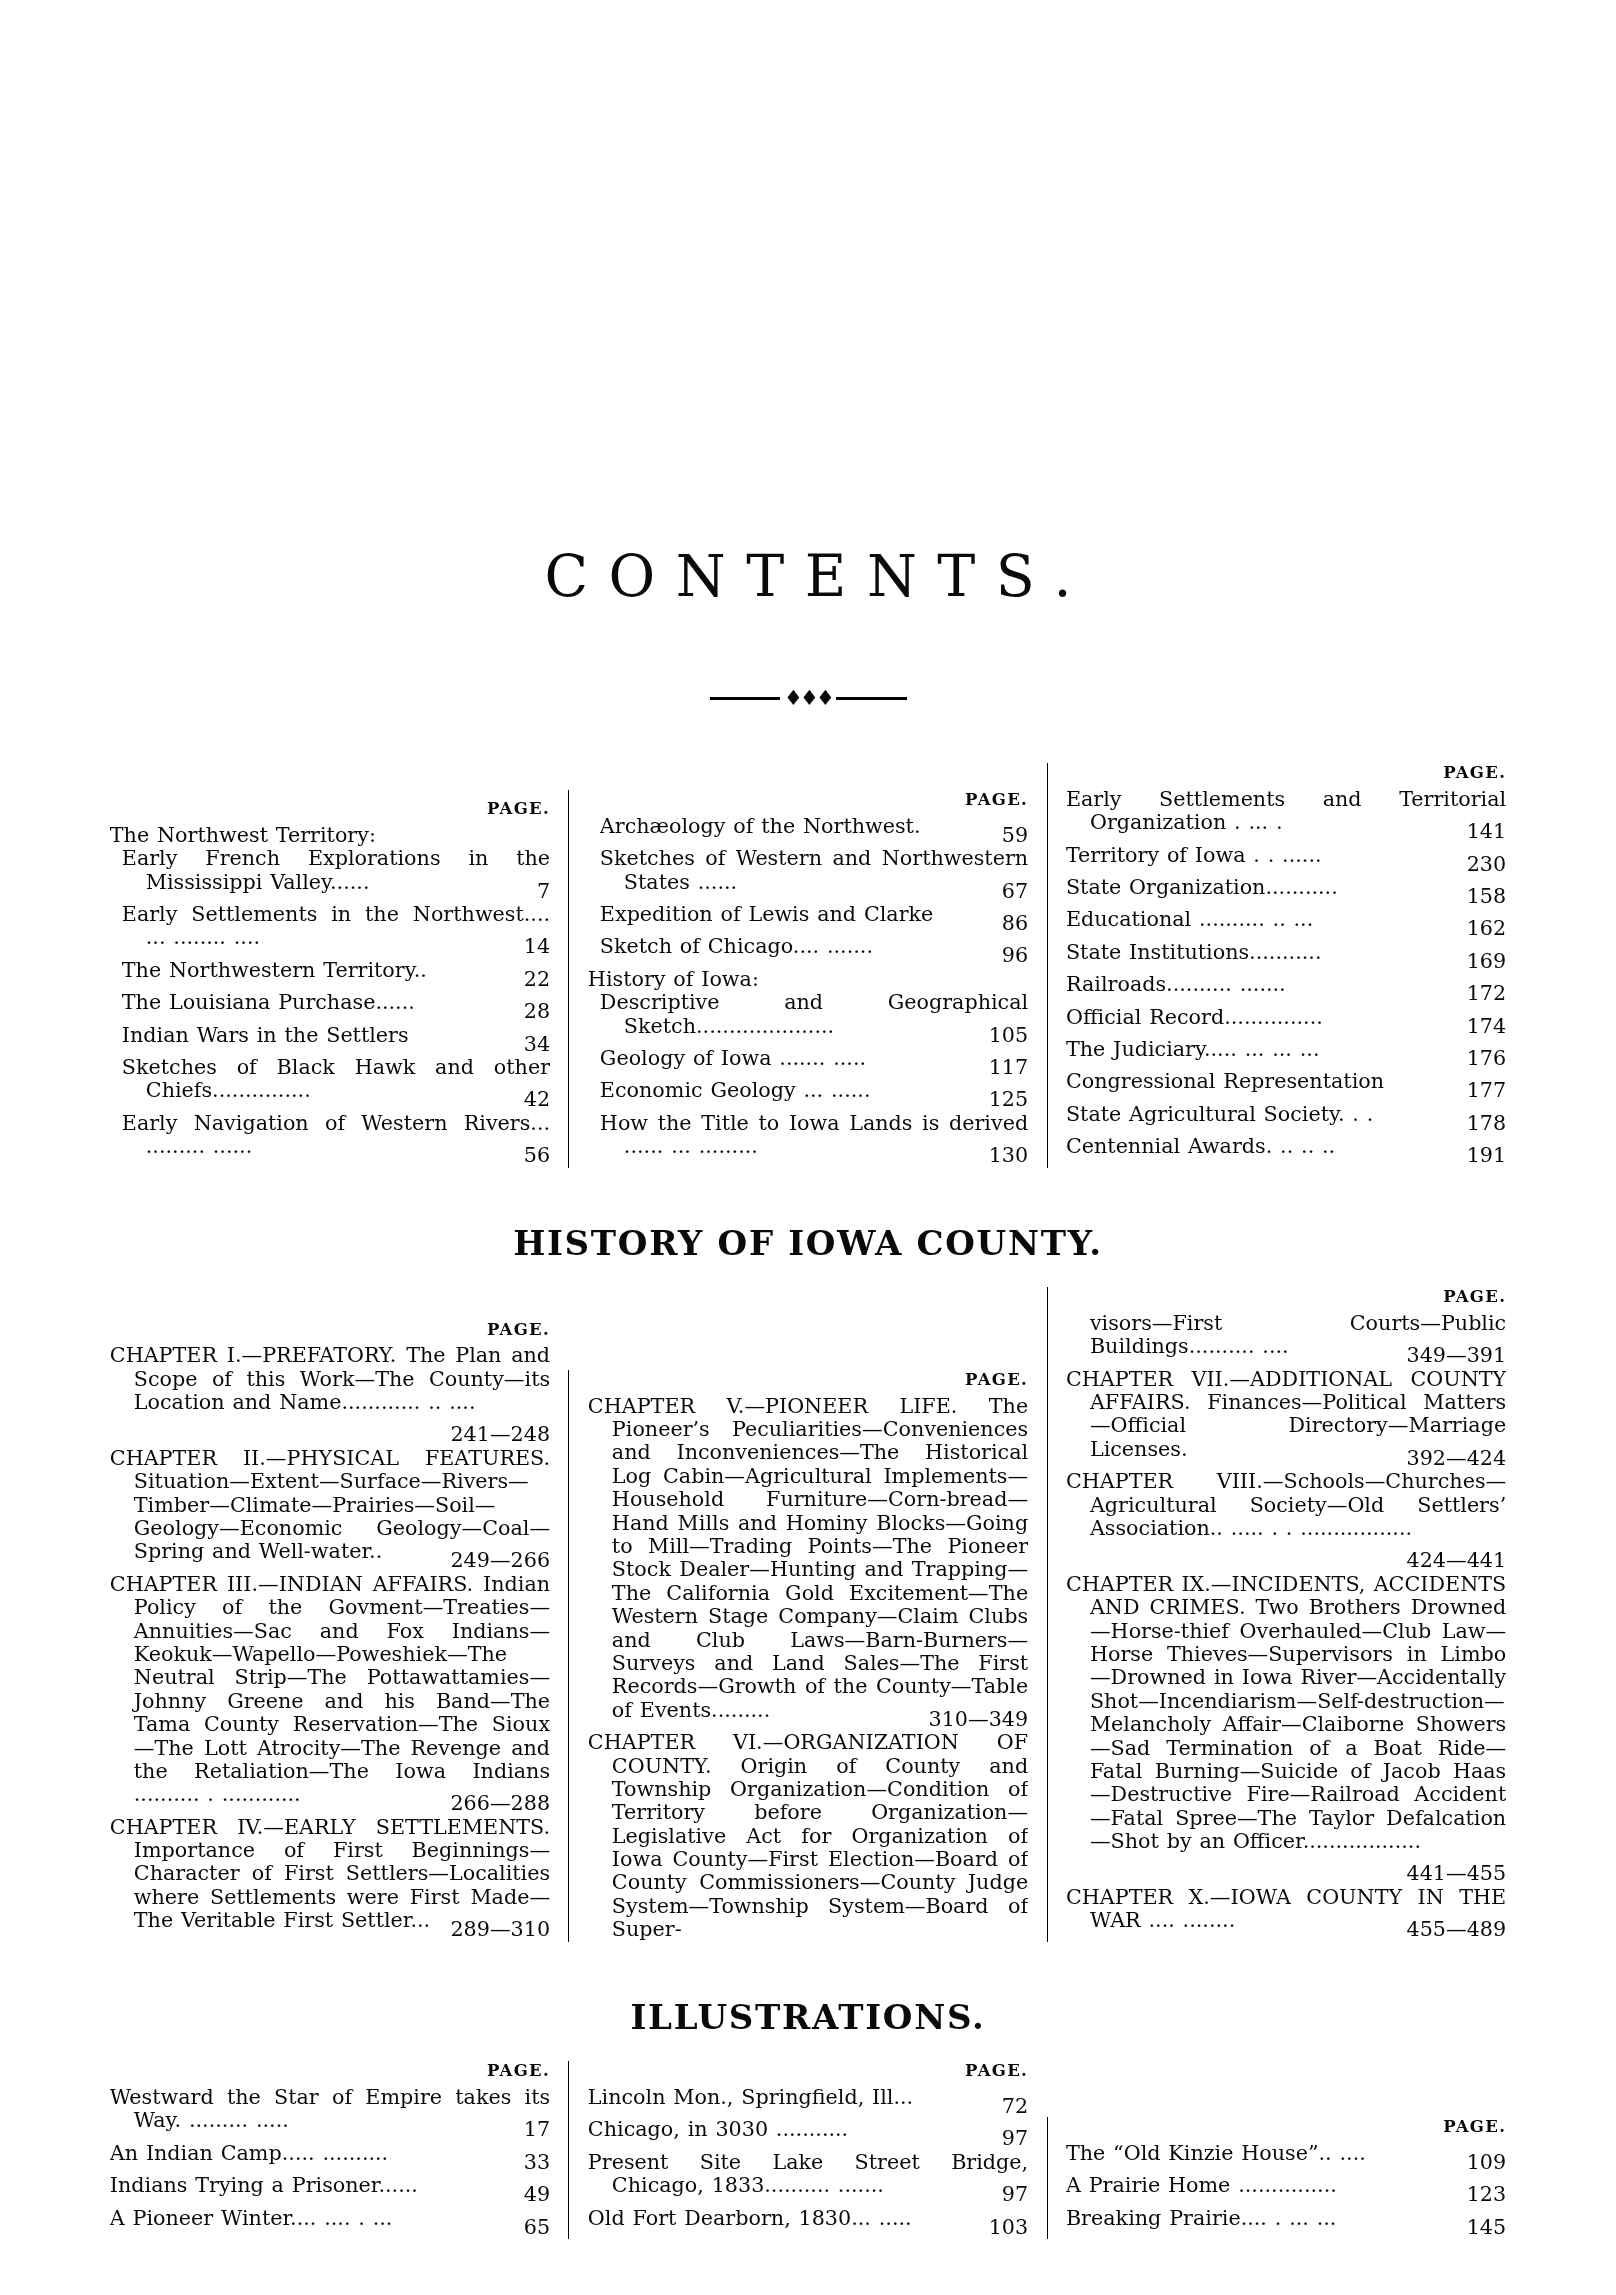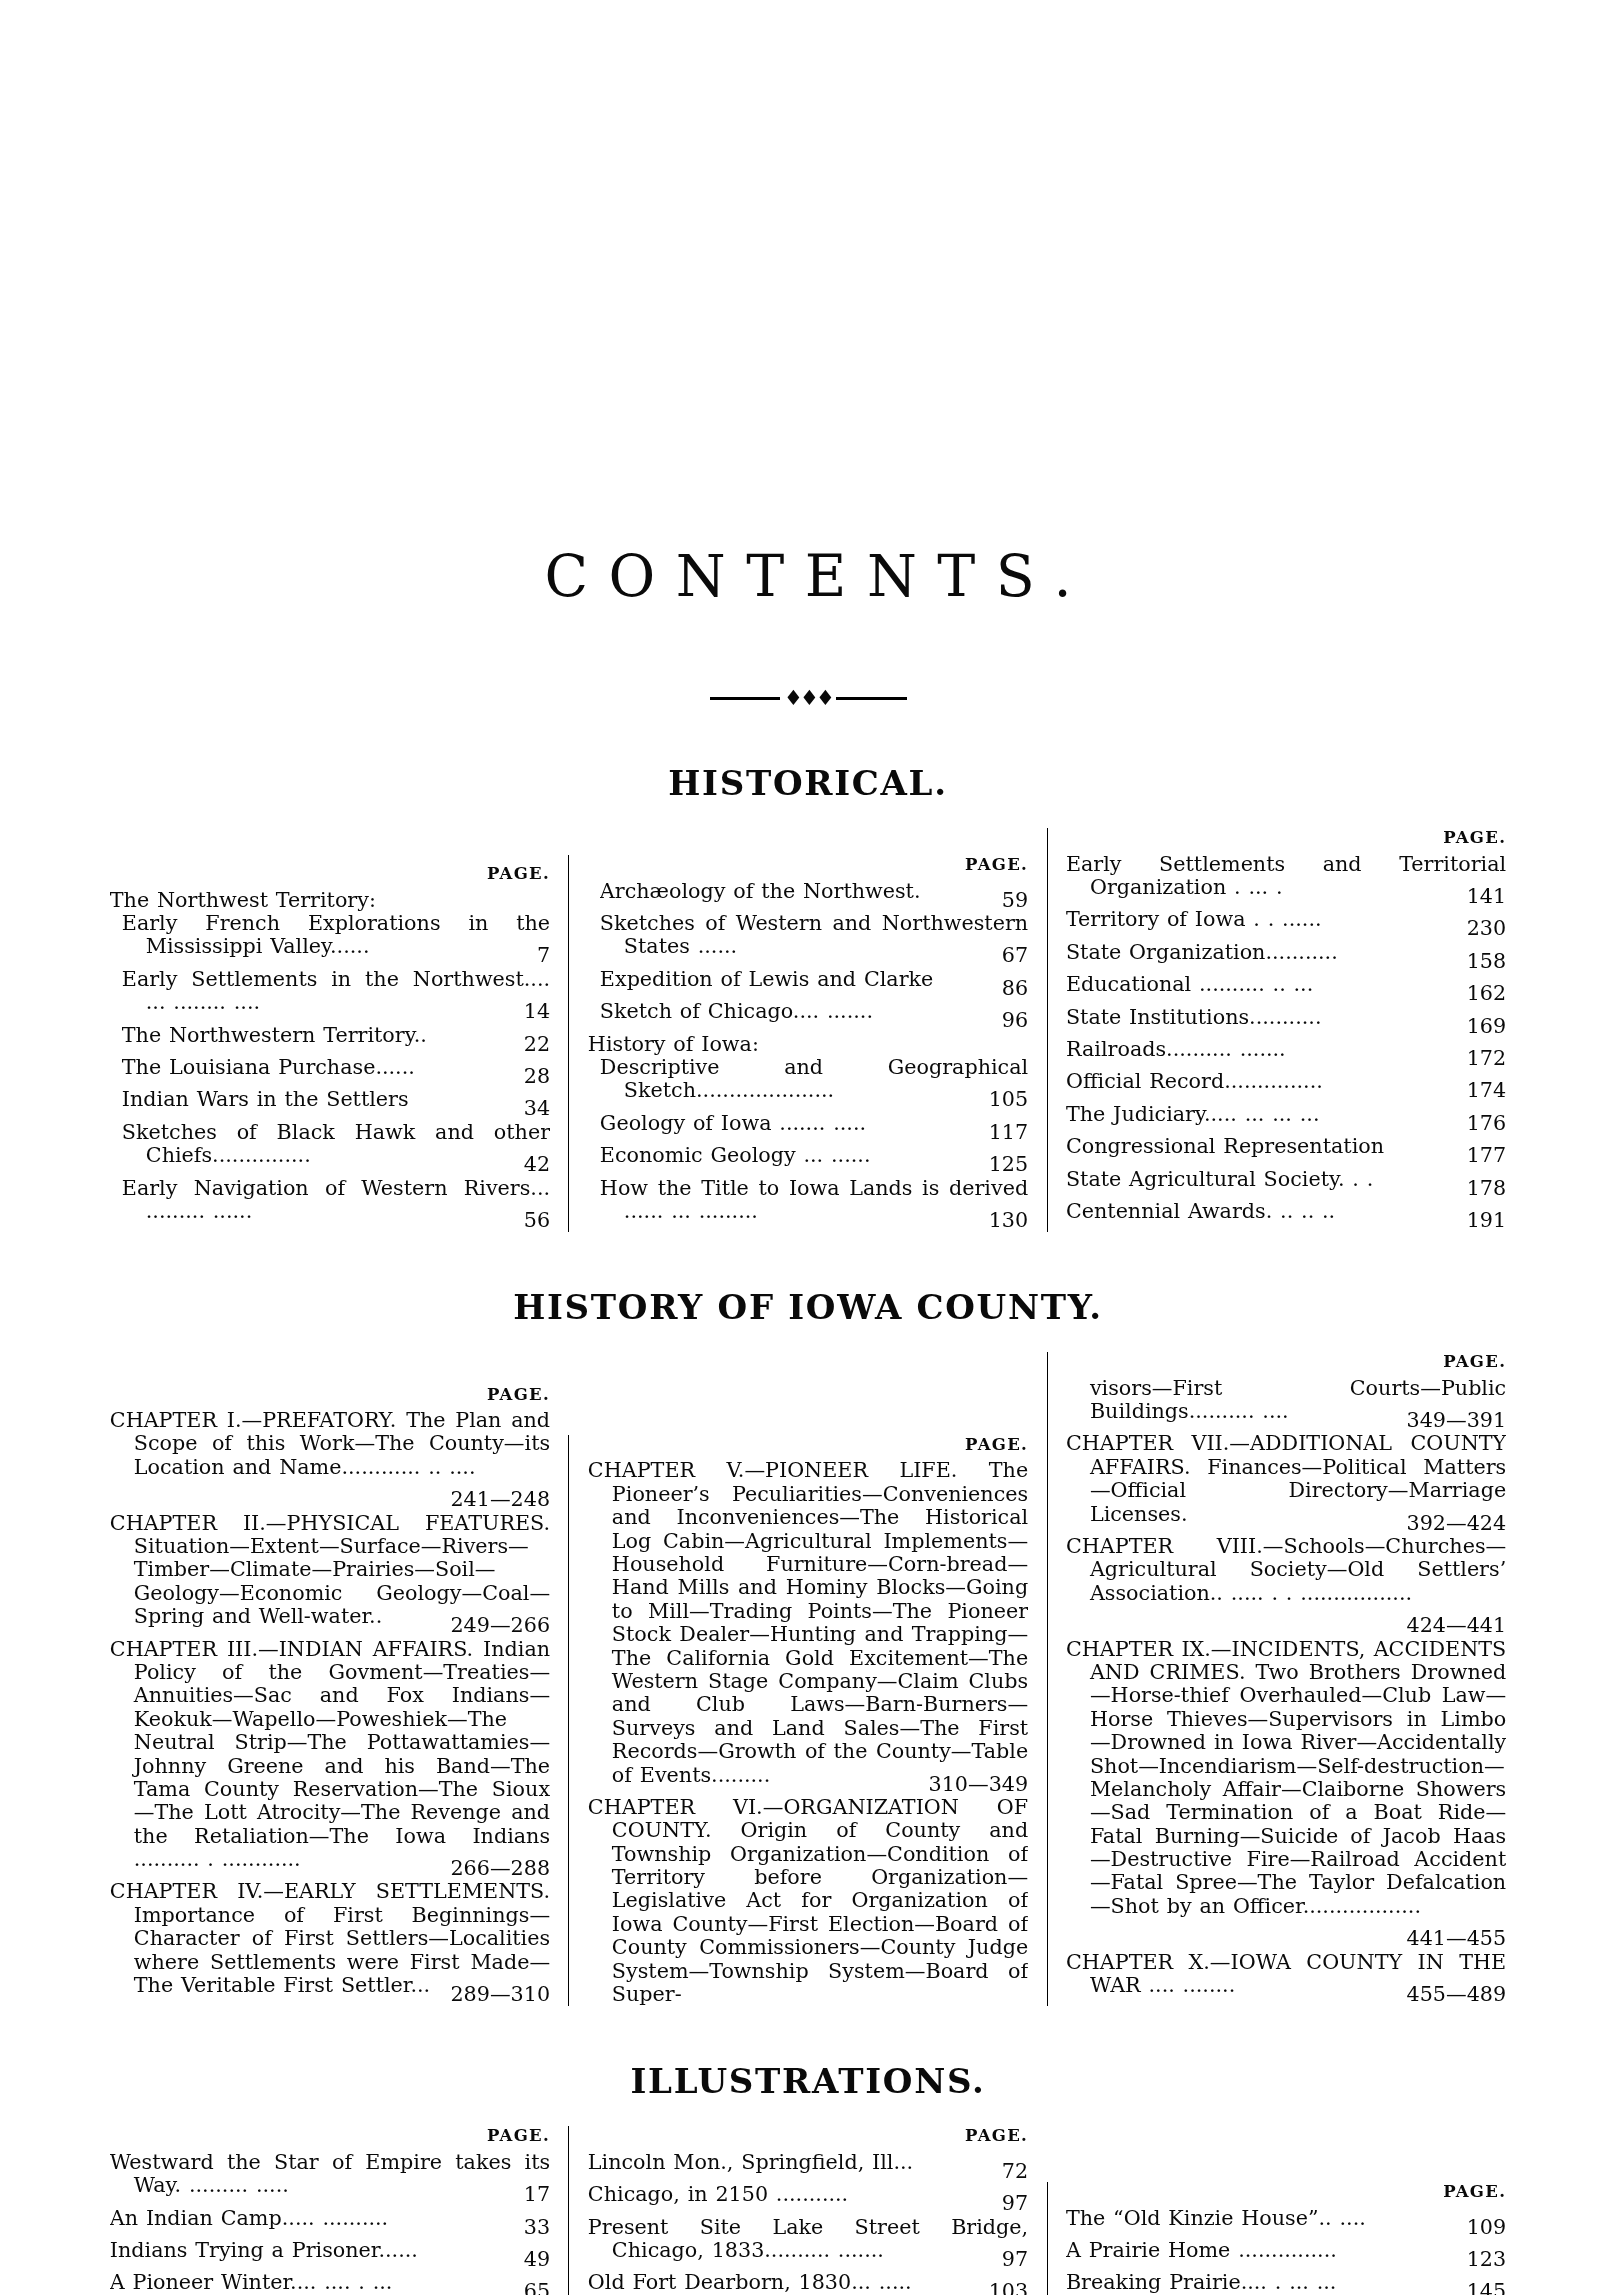--- a/index.html
+++ b/index.html
@@ -76,21 +76,20 @@
   <h1 class="contents-title">CONTENTS.</h1>
 
   <div class="divider">
     <span class="rule"></span>
     <span class="diamonds">♦♦♦</span>
     <span class="rule"></span>
   </div>
 
   <div id="sections">
       <section class="toc-section">
-        <h2 class="section-title">HISTORICAL.</h2>
         <div class="cols">
           <div class="col">
             <div class="page-label">PAGE.</div>
             <div class="entry heading"><span class="txt">The Northwest Territory:</span></div>
             <div class="entry sub"><span class="txt">Early French Explorations in the Mississippi Valley......</span><span class="pg">7</span></div>
             <div class="entry sub"><span class="txt">Early Settlements in the Northwest.... ... ........ ....</span><span class="pg">14</span></div>
             <div class="entry sub"><span class="txt">The Northwestern Territory..</span><span class="pg">22</span></div>
             <div class="entry sub"><span class="txt">The Louisiana Purchase......</span><span class="pg">28</span></div>
             <div class="entry sub"><span class="txt">Indian Wars in the Settlers</span><span class="pg">34</span></div>
             <div class="entry sub"><span class="txt">Sketches of Black Hawk and other Chiefs...............</span><span class="pg">42</span></div>
@@ -155,21 +154,21 @@
           <div class="col">
             <div class="page-label">PAGE.</div>
             <div class="entry"><span class="txt">Westward the Star of Empire takes its Way. ......... .....</span><span class="pg">17</span></div>
             <div class="entry"><span class="txt">An Indian Camp..... ..........</span><span class="pg">33</span></div>
             <div class="entry"><span class="txt">Indians Trying a Prisoner......</span><span class="pg">49</span></div>
             <div class="entry"><span class="txt">A Pioneer Winter.... .... . ...</span><span class="pg">65</span></div>
           </div>
           <div class="col">
             <div class="page-label">PAGE.</div>
             <div class="entry"><span class="txt">Lincoln Mon., Springfield, Ill...</span><span class="pg">72</span></div>
-            <div class="entry"><span class="txt">Chicago, in 2150 ...........</span><span class="pg">97</span></div>
+            <div class="entry"><span class="txt">Chicago, in 3030 ...........</span><span class="pg">97</span></div>
             <div class="entry"><span class="txt">Present Site Lake Street Bridge, Chicago, 1833.......... .......</span><span class="pg">97</span></div>
             <div class="entry"><span class="txt">Old Fort Dearborn, 1830... .....</span><span class="pg">103</span></div>
           </div>
           <div class="col">
             <div class="page-label">PAGE.</div>
             <div class="entry"><span class="txt">The “Old Kinzie House”.. ....</span><span class="pg">109</span></div>
             <div class="entry"><span class="txt">A Prairie Home ...............</span><span class="pg">123</span></div>
             <div class="entry"><span class="txt">Breaking Prairie.... . ... ...</span><span class="pg">145</span></div>
           </div>
         </div>

